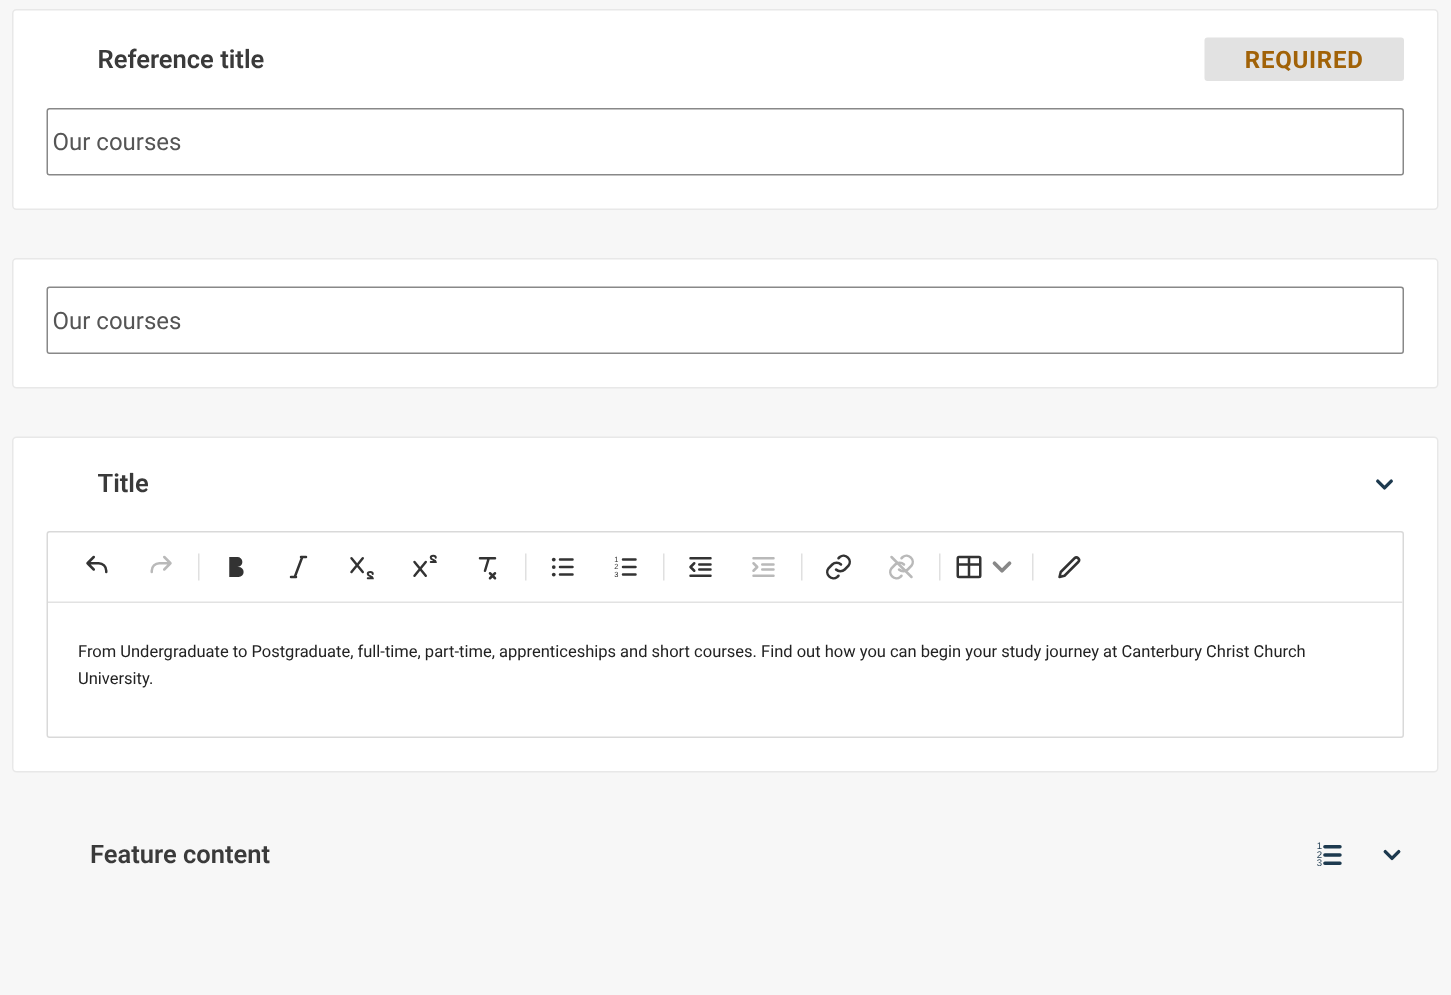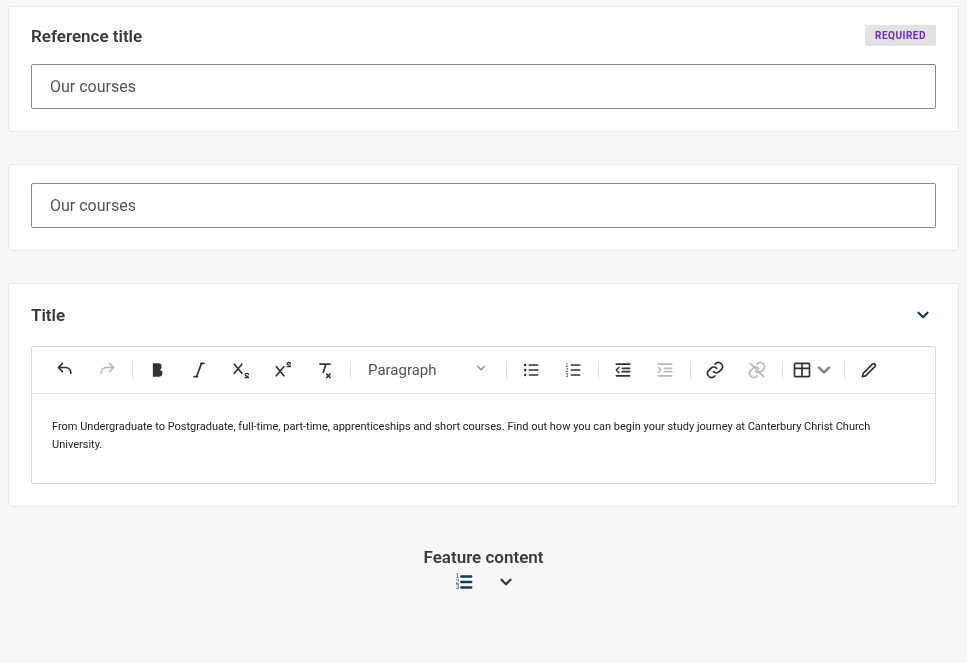--- a/index.html
+++ b/index.html
@@ -20,33 +20,34 @@
   .panel-header {
     display: flex;
     align-items: center;
     justify-content: space-between;
     margin-bottom: 18px;
   }
   .panel-label {
     font-weight: 600;
     font-size: 17px;
     color: #3a3a3a;
+    margin-left: 34px;
   }
   .badge {
     background: #e2e2e2;
-    color: #6d28d9;
+    color: #a16207;
     font-weight: 700;
-    font-size: 10px;
+    font-size: 16px;
     letter-spacing: 0.5px;
-    padding: 5px 10px;
+    padding: 5px 27px;
     border-radius: 2px;
   }
   .text-input {
     width: 100%;
-    padding: 12px 18px;
+    padding: 12px 3px;
     font-size: 16px;
     border: 1px solid #888;
     border-radius: 2px;
     color: #555;
     font-family: inherit;
   }
 
   .chevron-btn, .icon-btn-plain {
     background: none;
     border: none;
@@ -120,21 +121,20 @@
     line-height: 1.6;
     color: #222;
   }
 
   
   .section-row {
     display: flex;
     align-items: center;
     justify-content: space-between;
     padding: 8px 18px 4px 18px;
-    flex-direction: column;
   }
   .section-row .panel-label { font-size: 17px; }
   .section-actions {
     display: flex;
     align-items: center;
     gap: 14px;
   }
 
   svg { stroke: currentColor; }
 </style>
@@ -202,30 +202,20 @@
               <path d="M17 8h4c0-2-4-1.5-4-3.5 0-1 1-1.5 2-1.5s2 .5 2 1.5" stroke-width="1.6" stroke-linecap="round" fill="none"></path>
             </svg>
         </button>
         <button class="tbtn">
           <svg viewBox="0 0 24 24" fill="none">
               <path d="M6 5h12M13 5l-3 10M14 17l4 4m0-4l-4 4" stroke-width="2" stroke-linecap="round"></path>
             </svg>
         </button>
       </div>
 
-      <div class="tgroup">
-        <div class="format-select">
-          <span>Paragraph</span>
-          <span class="chev">
-            <svg width="14" height="14" viewBox="0 0 24 24" fill="none">
-                <path d="M6 9l6 6 6-6" stroke-width="2" stroke-linecap="round" stroke-linejoin="round"></path>
-              </svg>
-          </span>
-        </div>
-      </div>
 
       <div class="tgroup">
         <button class="tbtn">
           <svg viewBox="0 0 24 24" fill="none">
               <circle cx="5" cy="6" r="1.5" fill="currentColor" stroke="none"></circle>
               <circle cx="5" cy="12" r="1.5" fill="currentColor" stroke="none"></circle>
               <circle cx="5" cy="18" r="1.5" fill="currentColor" stroke="none"></circle>
               <path d="M10 6h10M10 12h10M10 18h10" stroke-width="2" stroke-linecap="round"></path>
             </svg>
         </button>

